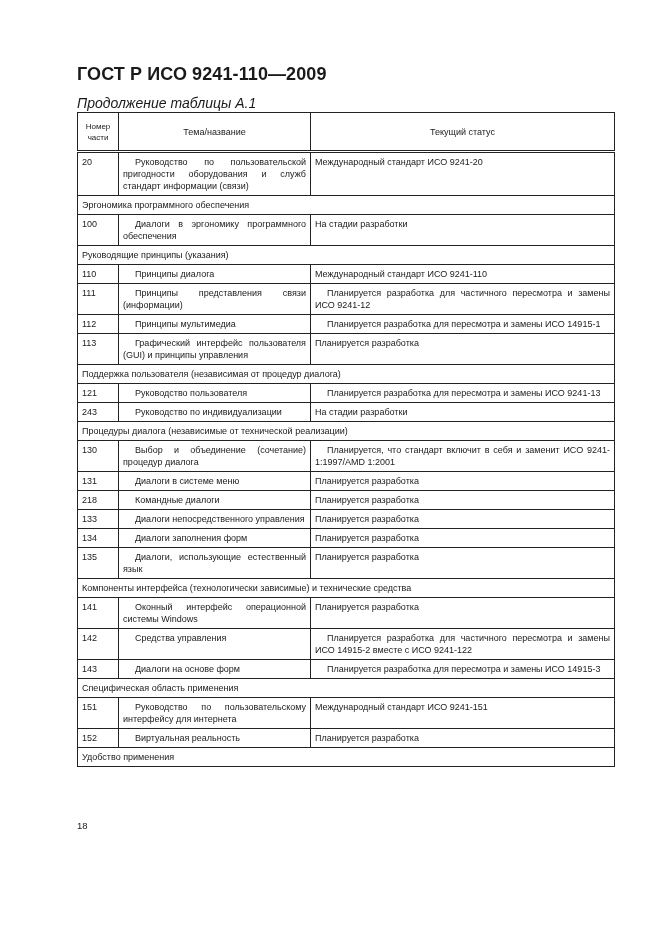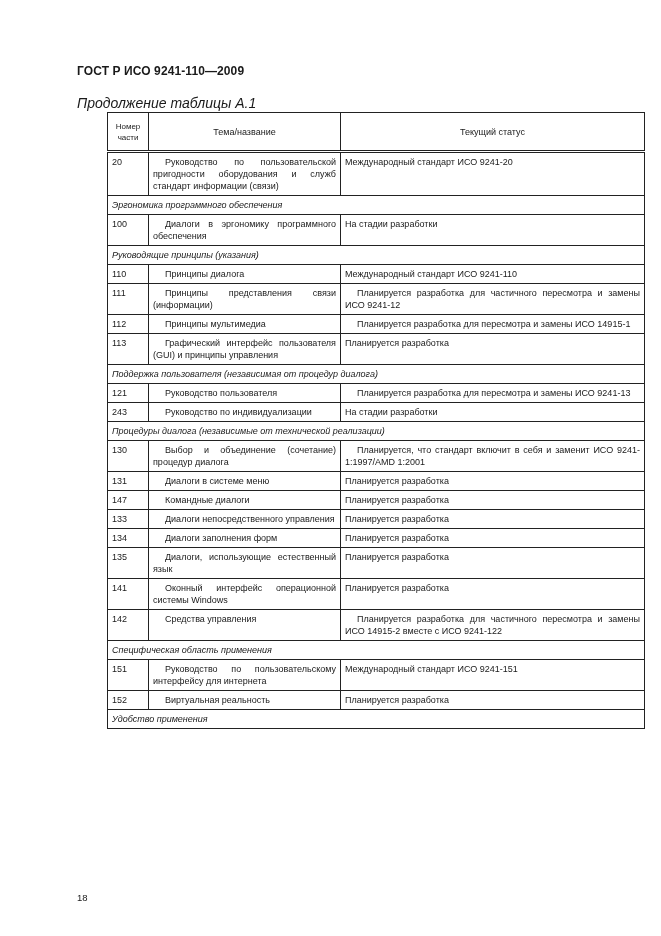--- a/index.html
+++ b/index.html
@@ -1,33 +1,33 @@
 <!DOCTYPE html>
 <html><head>
 <meta charset="utf-8">
 <style>
   html, body { margin: 0; padding: 0; background: #ffffff; }
   body { width: 661px; height: 936px; position: relative; overflow: hidden;
          font-family: "Liberation Sans", "DejaVu Sans", sans-serif; color: #1a1a1a; }
-  .doc-title { position: absolute; left: 77px; top: 64px; font-size: 12px; font-weight: bold; letter-spacing: 0.1px; }
+  .doc-title { position: absolute; left: 77px; top: 64px; font-size: 18px; font-weight: bold; letter-spacing: 0.1px; }
   .caption { position: absolute; left: 77px; top: 95px; font-size: 14px; font-style: italic; }
-  table.main { position: absolute; left: 77px; top: 112px; width: 537px; border-collapse: collapse; table-layout: fixed; font-size: 9px; line-height: 12px; margin-left: 30px; }
+  table.main { position: absolute; left: 77px; top: 112px; width: 537px; border-collapse: collapse; table-layout: fixed; font-size: 9px; line-height: 12px; }
   table.main td, table.main th { border: 1px solid #222; vertical-align: top; padding: 3px 4px 3px 4px; }
   col.c1 { width: 41px; }
   col.c2 { width: 192px; }
   col.c3 { width: 304px; }
   th { font-weight: normal; vertical-align: middle !important; text-align: center; height: 31px; }
   th.numh { font-size: 8px; line-height: 11px; }
   tr.head th { border-bottom: 3px double #222; }
   td.num { padding-left: 2px; padding-right: 2px; }
   td.topic { text-align: justify; text-indent: 12px; }
   td.status { text-align: justify; text-indent: 0; }
   td.status.indent { text-indent: 12px; }
-  td.section { padding-left: 6px; font-style: italic; }
-  .page-num { position: absolute; left: 77px; top: 892px; font-size: 9.5px; }
+  td.section { padding-left: 6px; }
+  .page-num { position: absolute; left: 77px; top: 820px; font-size: 9.5px; }
 </style>
 </head>
 <body>
 
 <div class="doc-title">ГОСТ Р ИСО 9241-110—2009</div>
 <div class="caption">Продолжение таблицы А.1</div>
 
 <table class="main">
   <colgroup>
       <col class="c1">
@@ -98,48 +98,56 @@
         <td class="num">130</td>
         <td class="topic">Выбор и объединение (сочетание) процедур диалога</td>
         <td class="status indent">Планируется, что стандарт включит в себя и заменит ИСО 9241-1:1997/AMD 1:2001</td>
       </tr>
       <tr>
         <td class="num">131</td>
         <td class="topic">Диалоги в системе меню</td>
         <td class="status">Планируется разработка</td>
       </tr>
       <tr>
-        <td class="num">147</td>
+        <td class="num">218</td>
         <td class="topic">Командные диалоги</td>
         <td class="status">Планируется разработка</td>
       </tr>
       <tr>
         <td class="num">133</td>
         <td class="topic">Диалоги непосредственного управления</td>
         <td class="status">Планируется разработка</td>
       </tr>
       <tr>
         <td class="num">134</td>
         <td class="topic">Диалоги заполнения форм</td>
         <td class="status">Планируется разработка</td>
       </tr>
       <tr>
         <td class="num">135</td>
         <td class="topic">Диалоги, использующие естественный язык</td>
         <td class="status">Планируется разработка</td>
       </tr>
       <tr>
+        <td colspan="3" class="section">Компоненты интерфейса (технологически зависимые) и технические средства</td>
+      </tr>
+      <tr>
         <td class="num">141</td>
         <td class="topic">Оконный интерфейс операционной системы Windows</td>
         <td class="status">Планируется разработка</td>
       </tr>
       <tr>
         <td class="num">142</td>
         <td class="topic">Средства управления</td>
         <td class="status indent">Планируется разработка для частичного пересмотра и замены ИСО 14915-2 вместе с ИСО 9241-122</td>
+      </tr>
+      <tr>
+        <td class="num">143</td>
+        <td class="topic">Диалоги на основе форм</td>
+        <td class="status indent">Планируется разработка для пересмотра и замены ИСО 14915-3</td>
       </tr>
       <tr>
         <td colspan="3" class="section">Специфическая область применения</td>
       </tr>
       <tr>
         <td class="num">151</td>
         <td class="topic">Руководство по пользовательскому интерфейсу для интернета</td>
         <td class="status">Международный стандарт ИСО 9241-151</td>
       </tr>
       <tr>

